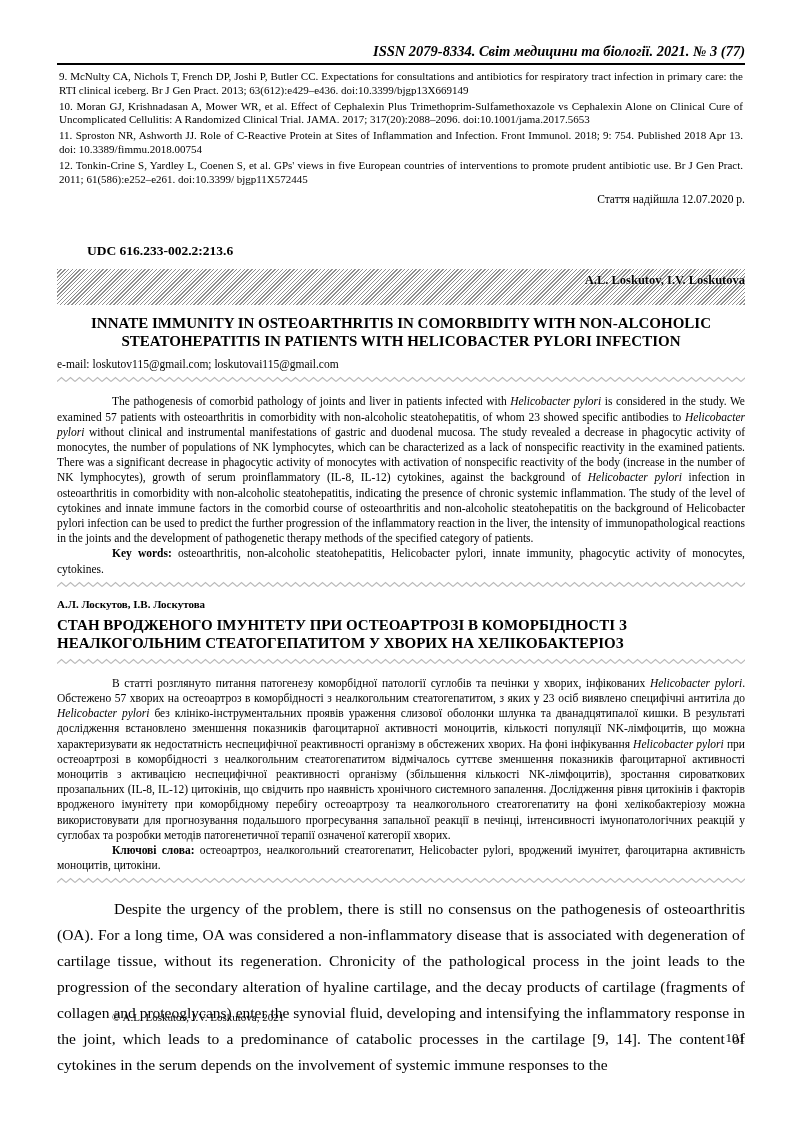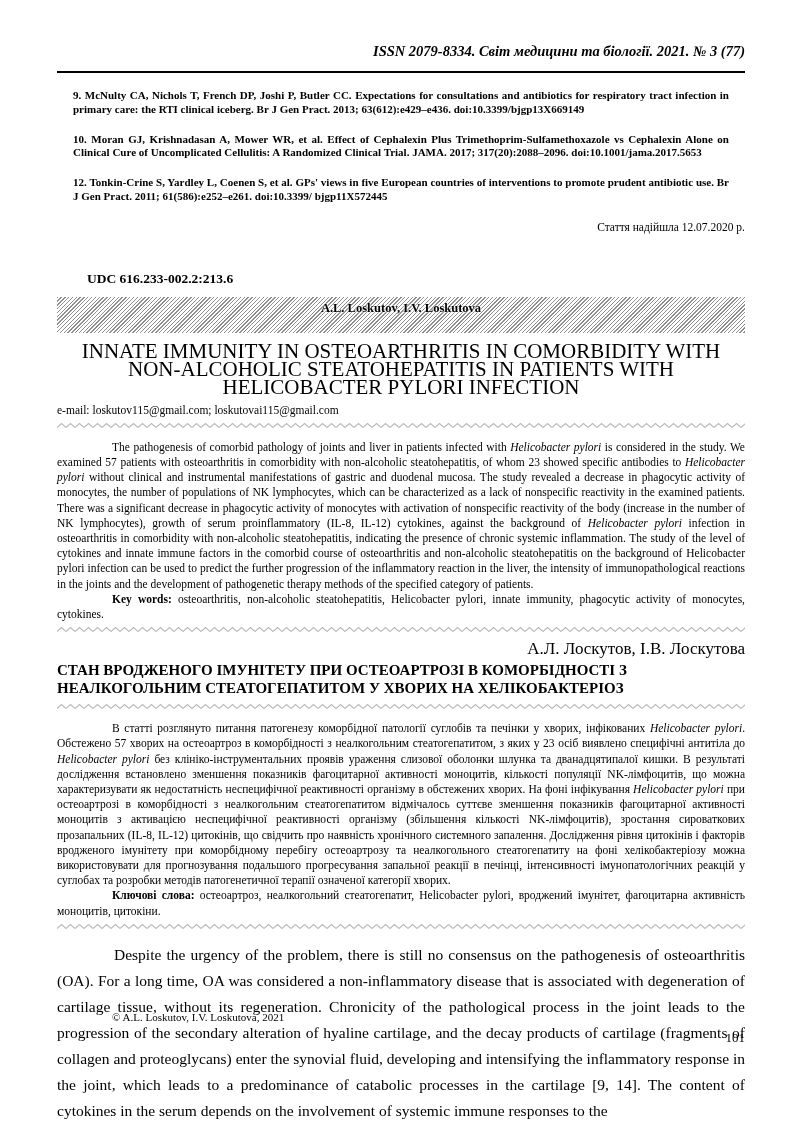--- a/index.html
+++ b/index.html
@@ -13,71 +13,72 @@
     overflow:hidden;
   }
   .content{padding:42px 55px 0 57px;}
   
   .journal-header{
     text-align:right;
     font-weight:bold;
     font-style:italic;
     font-size:14.5px;
     line-height:18px;
-    padding-bottom:11px;
+    padding-bottom:3px;
     border-bottom:2.5px solid #000;
   }
   
   .references{margin-top:5px;font-size:11px;line-height:13.8px;text-align:justify;}
-  .references p{margin:16px;font-weight:bold;}
+  .references p{margin:2px;}
   .received{margin-top:6px;text-align:right;font-size:11.5px;line-height:14px;}
   
   .doi-block{margin-top:36px;padding-left:30px;font-weight:bold;font-size:13.5px;line-height:17px;}
   
   .banner{
     margin-top:10px;
     height:36px;
     background:repeating-linear-gradient(135deg,#8f8f8f 0,#8f8f8f 1px,#ffffff 1px,#ffffff 2.7px);
-    text-align:center;
+    text-align:right;
     font-weight:bold;
     font-size:12.5px;
     line-height:16px;
     padding-top:3px;
     box-sizing:border-box;
   }
   .banner div{text-shadow:0 0 2px #fff,0 0 2px #fff;}
   
-  .title-en{margin-top:9px;text-align:center;font-weight:normal;font-size:21px;line-height:18px;}
+  .title-en{margin-top:9px;text-align:center;font-weight:bold;font-size:15px;line-height:18px;}
   .email-line{margin-top:7px;text-align:left;font-size:11.5px;line-height:15px;}
   
   .zigzag{margin-top:4px;height:7px;line-height:0;}
   
   .abstract{margin-top:11px;font-size:11.5px;line-height:15.2px;text-align:justify;}
   .abstract p{margin:0;text-indent:55px;}
-  .authors-ua{margin-top:8px;text-align:right;font-weight:normal;font-size:17px;line-height:16px;}
+  .authors-ua{margin-top:8px;text-align:left;font-weight:bold;font-size:11px;line-height:16px;}
   .title-ua{margin-top:4px;text-align:left;font-weight:bold;font-size:15px;line-height:18px;}
   .fragment-note{margin-top:12px;font-size:12px;line-height:15.6px;font-style:italic;font-weight:bold;text-align:justify;text-indent:57px;}
   .fragment-note{font-weight:normal;}
   .body-text{margin-top:12px;font-size:15.5px;line-height:26px;text-align:justify;text-indent:57px;}
   
   .footer{position:absolute;left:57px;right:55px;top:1011px;}
   .copyright{font-size:11px;line-height:13px;padding-left:55px;}
   .page-number{text-align:right;font-size:13px;line-height:16px;margin-top:6px;}
 </style>
 </head>
 <body>
 
 <div class="page">
   <div class="content">
 
     <div class="journal-header">ISSN 2079-8334. Світ медицини та біології. 2021. № 3 (77)</div>
 
     <div class="references">
       <p>9. McNulty CA, Nichols T, French DP, Joshi P, Butler CC. Expectations for consultations and antibiotics for respiratory tract infection in primary care: the RTI clinical iceberg. Br J Gen Pract. 2013; 63(612):e429–e436. doi:10.3399/bjgp13X669149</p>
       <p>10. Moran GJ, Krishnadasan A, Mower WR, et al. Effect of Cephalexin Plus Trimethoprim-Sulfamethoxazole vs Cephalexin Alone on Clinical Cure of Uncomplicated Cellulitis: A Randomized Clinical Trial. JAMA. 2017; 317(20):2088–2096. doi:10.1001/jama.2017.5653</p>
+      <p>11. Sproston NR, Ashworth JJ. Role of C-Reactive Protein at Sites of Inflammation and Infection. Front Immunol. 2018; 9: 754. Published 2018 Apr 13. doi: 10.3389/fimmu.2018.00754</p>
       <p>12. Tonkin-Crine S, Yardley L, Coenen S, et al. GPs' views in five European countries of interventions to promote prudent antibiotic use. Br J Gen Pract. 2011; 61(586):e252–e261. doi:10.3399/ bjgp11X572445</p>
     </div>
 
     <div class="received">Стаття надійшла 12.07.2020 р.</div>
 
     <div class="doi-block">
       <div>UDC 616.233-002.2:213.6</div>
     </div>
 
     <div class="banner">

